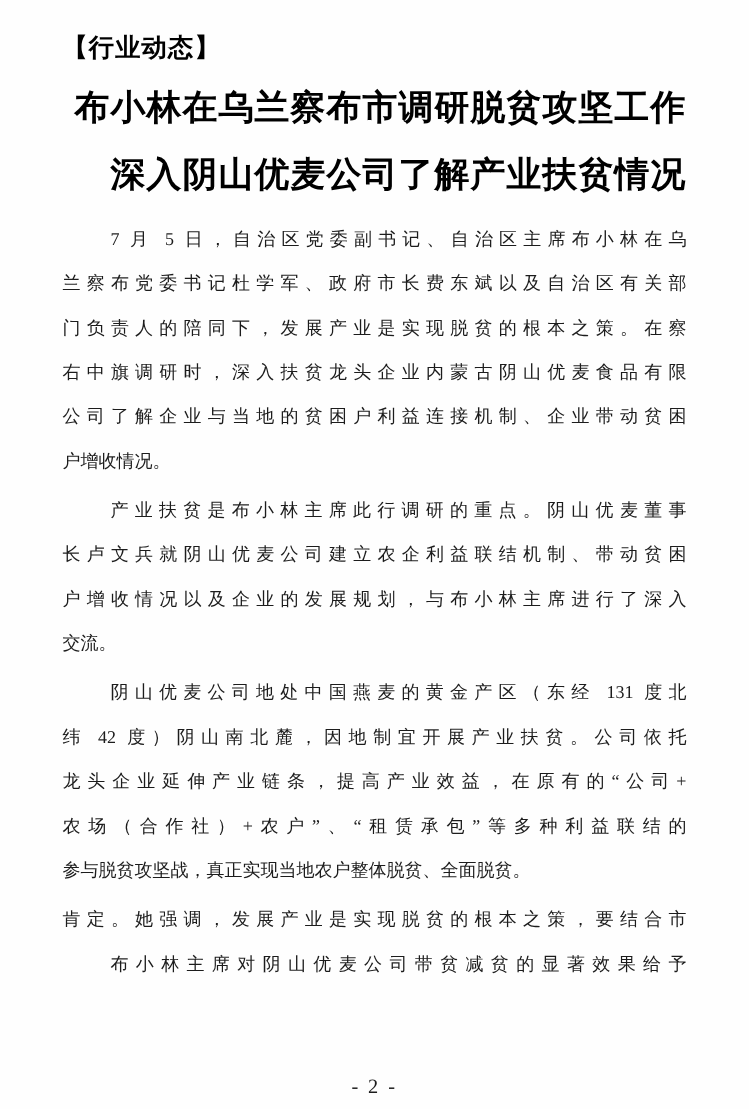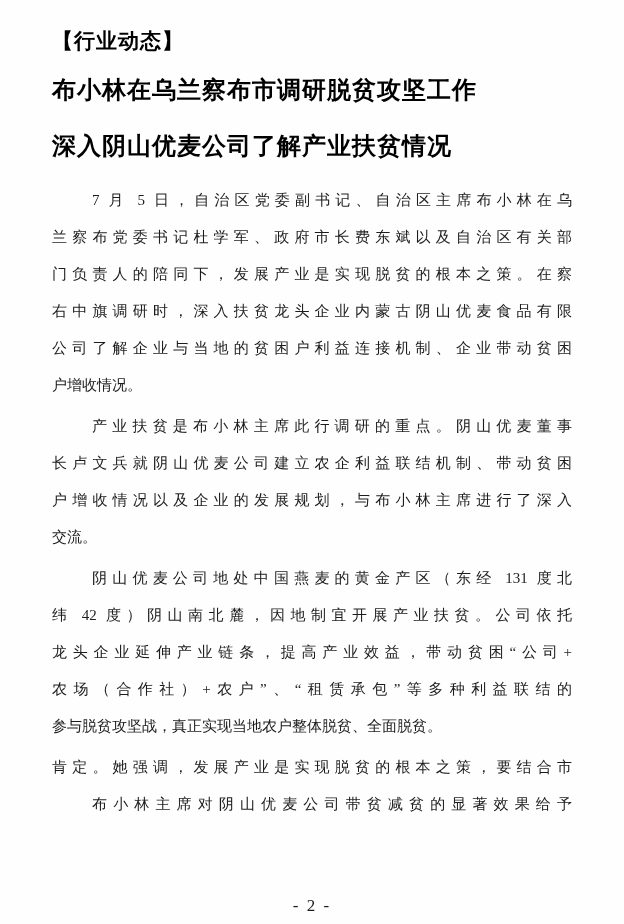--- a/index.html
+++ b/index.html
@@ -25,23 +25,23 @@
     font-weight: 600;
     font-size: 21px;
     line-height: 26px;
     color: #000000;
     letter-spacing: 1px;
   }
   .title-block {
     margin-top: 8px;
   }
   .title-line {
-    text-align: left;
+    text-align: right;
     font-weight: bold;
-    font-size: 24px;
+    font-size: 29px;
     line-height: 56px;
     color: #000000;
     letter-spacing: 1px;
     font-family: "Liberation Serif", "DejaVu Serif", serif;
   }
   .article {
     margin-top: 8px;
   }
   .para {
     margin: 0 0 4px 0;
@@ -96,21 +96,21 @@
       <div class="para">
         <div class="line indent fill">产业扶贫是布小林主席此行调研的重点。阴山优麦董事</div>
         <div class="line fill">长卢文兵就阴山优麦公司建立农企利益联结机制、带动贫困</div>
         <div class="line fill">户增收情况以及企业的发展规划，与布小林主席进行了深入</div>
         <div class="line">交流。</div>
       </div>
 
       <div class="para">
         <div class="line indent fill">阴山优麦公司地处中国燕麦的黄金产区（东经 131 度北</div>
         <div class="line fill">纬 42 度）阴山南北麓，因地制宜开展产业扶贫。公司依托</div>
-        <div class="line fill">龙头企业延伸产业链条，提高产业效益，带动贫困“公司+</div>
+        <div class="line fill">龙头企业延伸产业链条，提高产业效益，在原有的“公司+</div>
         <div class="line fill">农场（合作社）+农户”、“租赁承包”等多种利益联结的</div>
         <div class="line">参与脱贫攻坚战，真正实现当地农户整体脱贫、全面脱贫。</div>
       </div>
 
       <div class="para">
         <div class="line fill">肯定。她强调，发展产业是实现脱贫的根本之策，要结合市</div>
         <div class="line indent fill">布小林主席对阴山优麦公司带贫减贫的显著效果给予</div>
       </div>
 
     </div>

